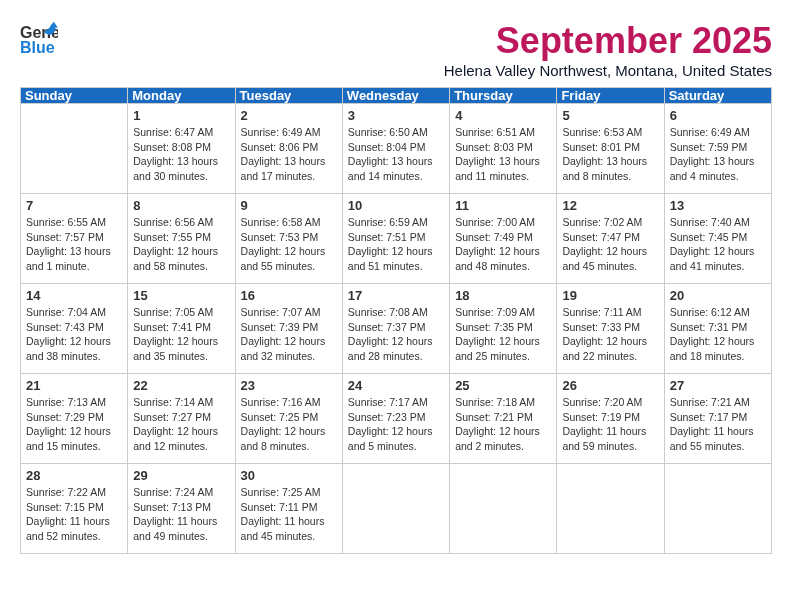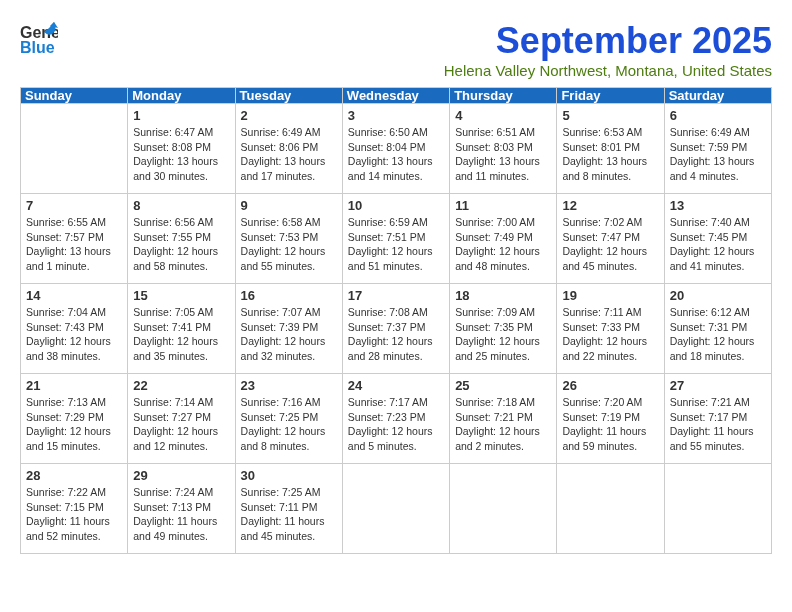--- a/index.html
+++ b/index.html
@@ -52,22 +52,22 @@
     <div style="display:flex; align-items:center; gap:4px;">
       <svg width="38" height="38" viewBox="0 0 38 38">
 
         <text x="0" y="18" font-size="16" font-weight="bold" fill="#333">General</text>
         <text x="0" y="33" font-size="16" font-weight="bold" fill="#1a7fd4">Blue</text>
         <polygon points="34,2 38,8 30,6" fill="#1a7fd4"></polygon>
         <path d="M34,2 Q38,10 32,14 Q28,16 24,12 Q30,8 34,2Z" fill="#1a7fd4"></path>
       </svg>
     </div>
     <div style="text-align:right;">
-      <div style="font-size:36px; font-weight:bold; color:#1d4ed8;">September 2025</div>
-      <div style="font-size:15px; color:#4d7c0f; font-weight:500;">Helena Valley Northwest, Montana, United States</div>
+      <div style="font-size:36px; font-weight:bold; color:#be185d;">September 2025</div>
+      <div style="font-size:15px; color:#0f172a; font-weight:500;">Helena Valley Northwest, Montana, United States</div>
     </div>
   </div>
 
   <table class="calendar-table">
     <thead>
       <tr>
         <th>Sunday</th>
         <th>Monday</th>
         <th>Tuesday</th>
         <th>Wednesday</th>

